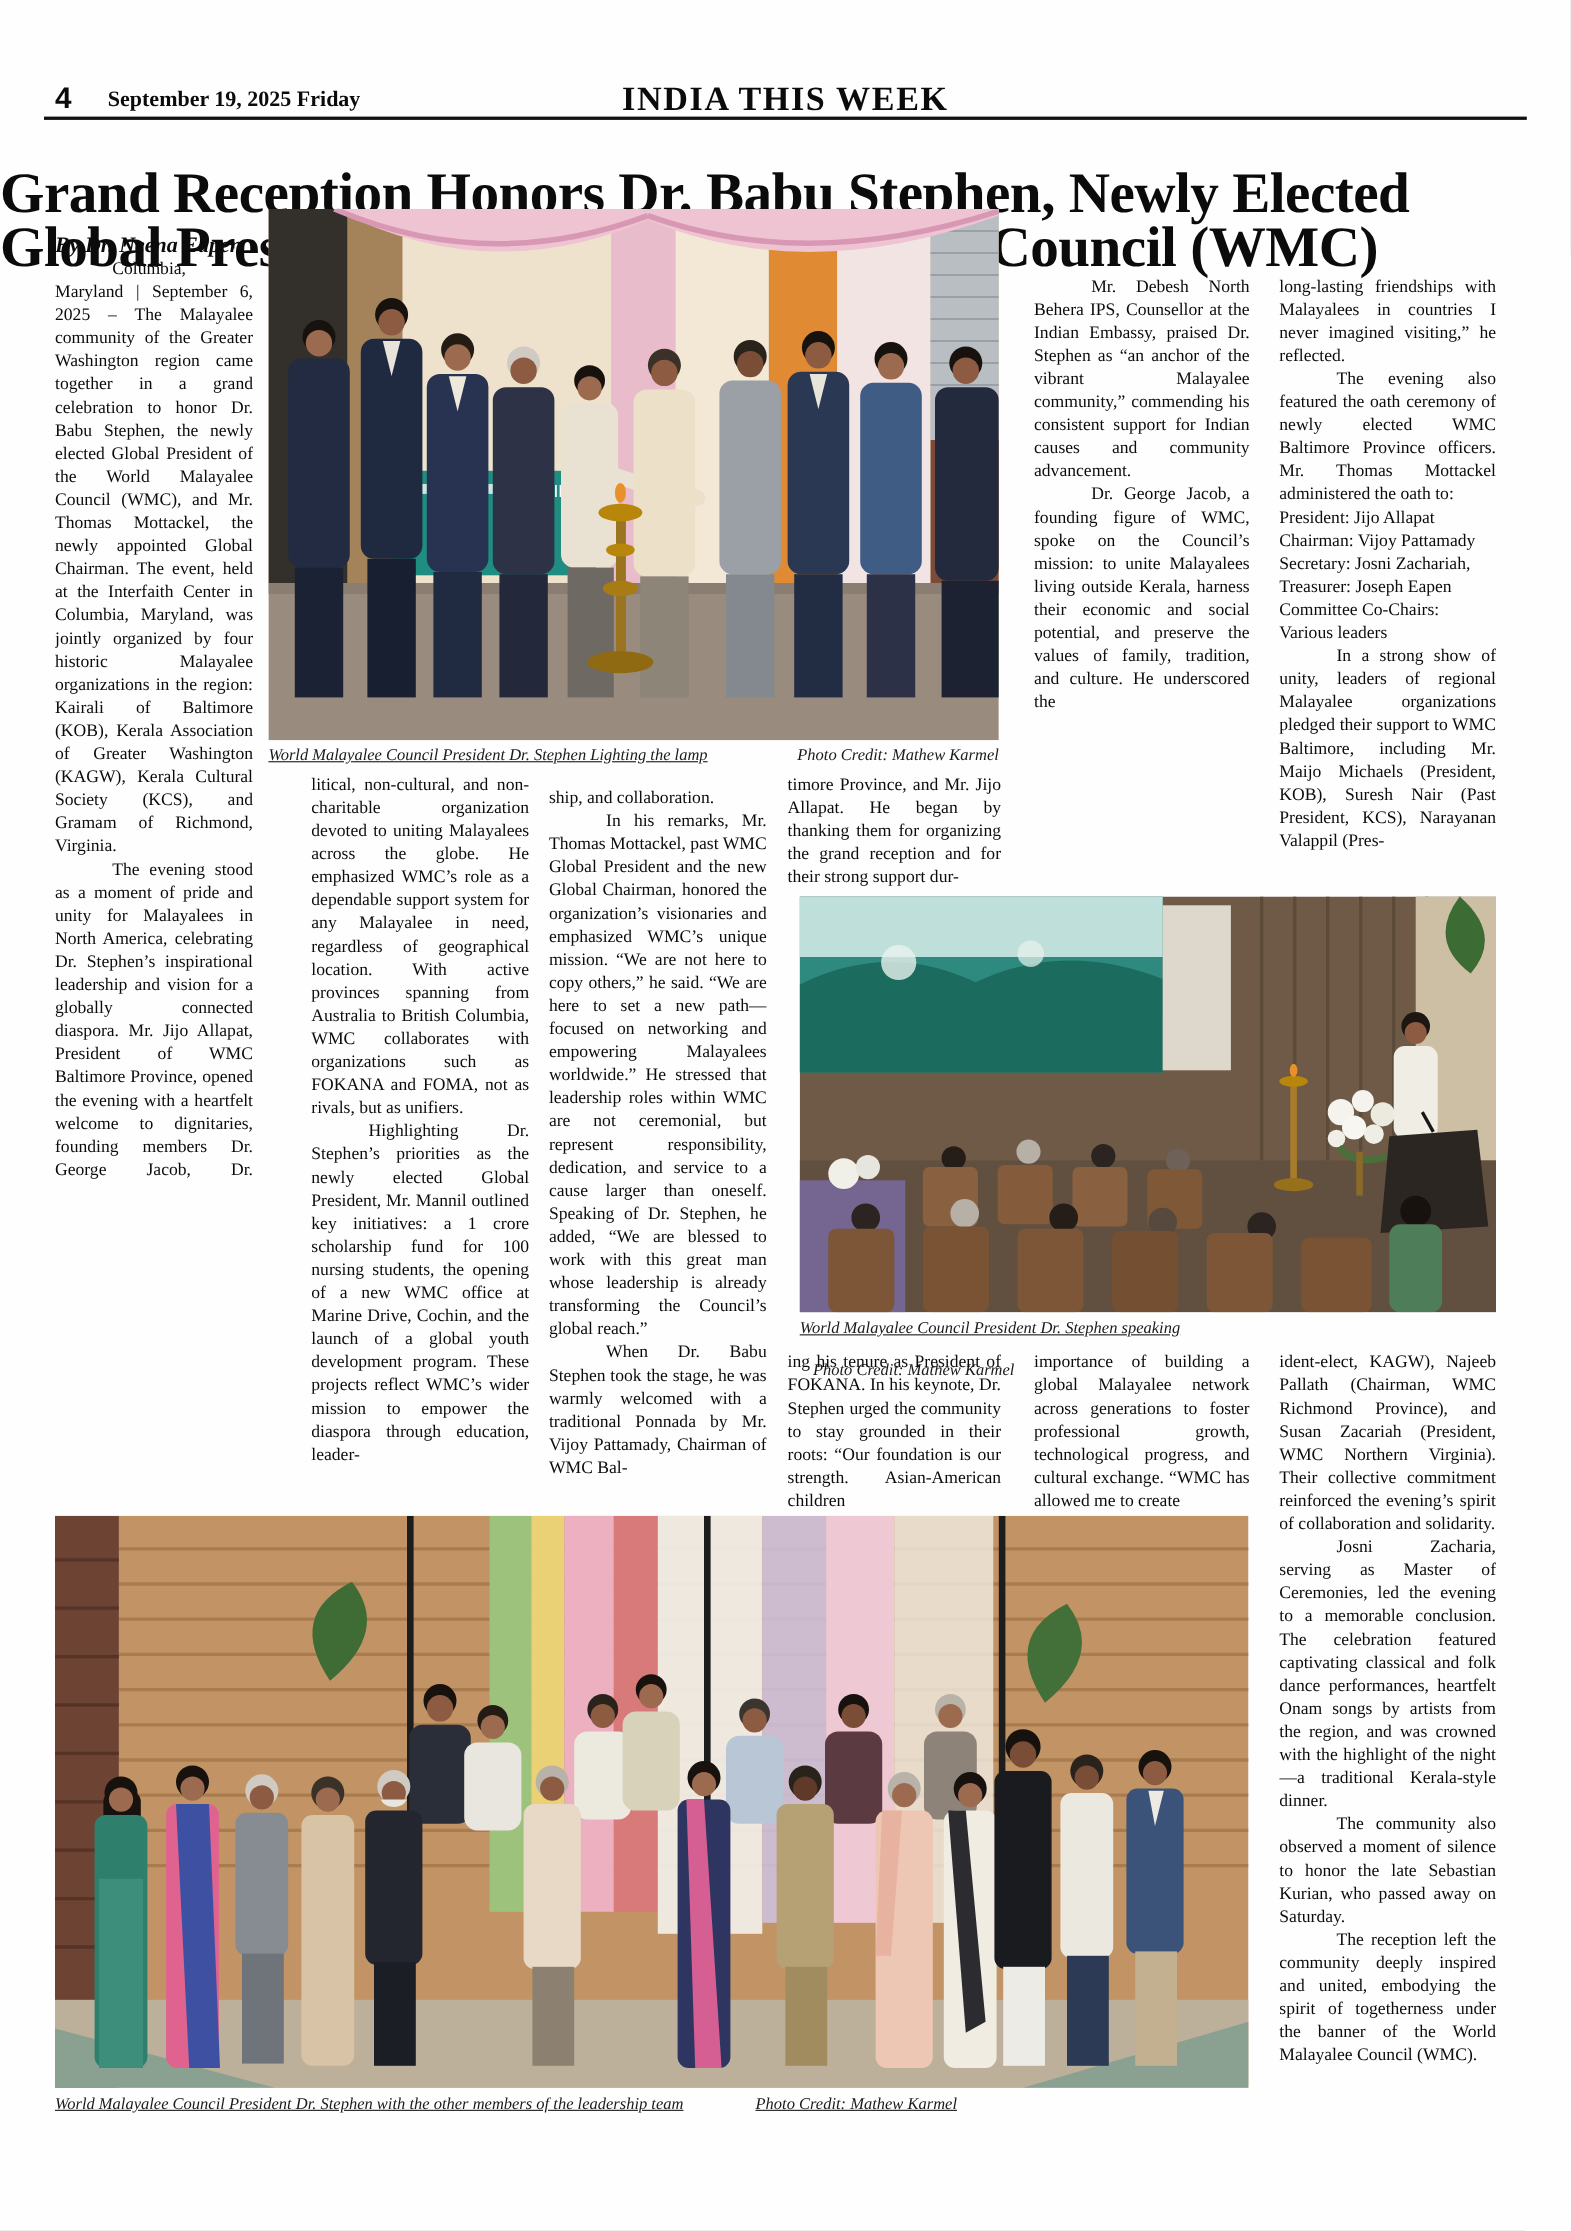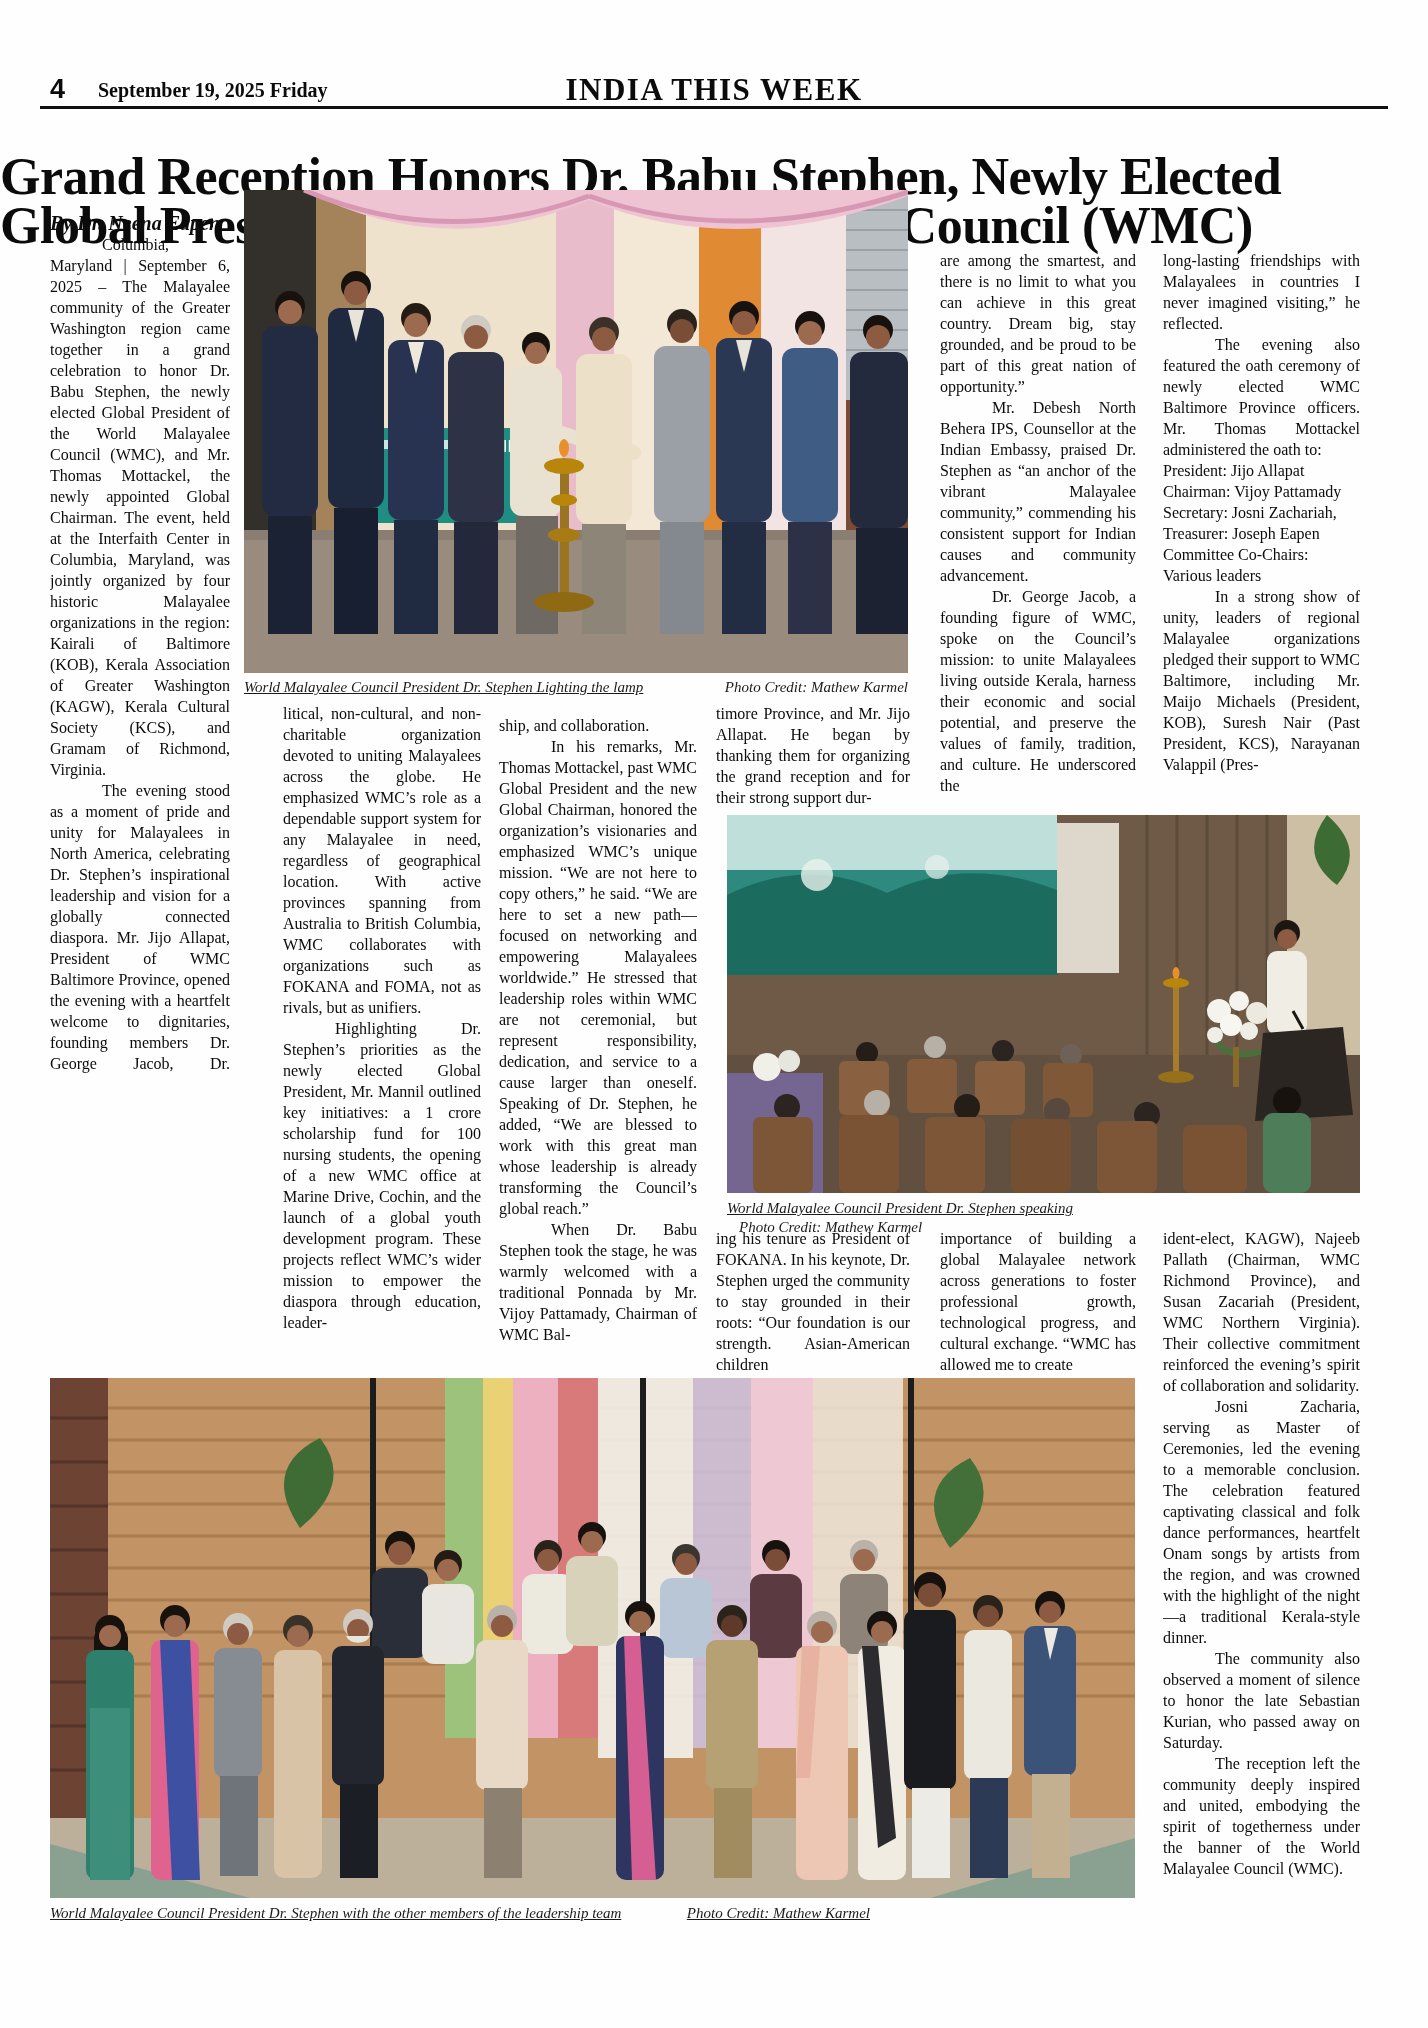--- a/index.html
+++ b/index.html
@@ -14,21 +14,21 @@
   
   .headline{left:0;width:100%;text-align:left;font-weight:bold;font-size:52px;line-height:49px;letter-spacing:-0.5px;margin-top:40px;}
   .headline div{white-space:nowrap;}
   .byline{font-weight:bold;font-style:italic;font-size:20px;}
   
   .col{font-size:16px;line-height:21px;overflow:hidden;}
   .para{margin:0;text-align:justify;text-indent:52px;}
   .para.ni{text-indent:0;}
   .para.ls{text-indent:0;text-align:left;}
   
-  .caption{display:flex;justify-content:space-between;font-style:italic;font-size:15px;line-height:19px;color:#1a1a1a;}
+  .caption{display:flex;justify-content:space-between;font-style:italic;font-size:15px;line-height:19px;color:#1a1a1a;gap:19px;}
   .cap-text{text-decoration:underline;}
   .cap-credit{white-space:nowrap;padding-left:12px;}
   .cap-credit.ul{text-decoration:underline;}
   svg{display:block;}
 </style>
 </head>
 <body>
 
 <div class="page">
 
@@ -436,21 +436,20 @@
       <p class="para">In his remarks, Mr. Thomas Mottackel, past WMC Global President and the new Global Chairman, honored the organization’s visionaries and emphasized WMC’s unique mission. “We are not here to copy others,” he said. “We are here to set a new path—focused on networking and empowering Malayalees worldwide.” He stressed that leadership roles within WMC are not ceremonial, but represent responsibility, dedication, and service to a cause larger than oneself. Speaking of Dr. Stephen, he added, “We are blessed to work with this great man whose leadership is already transforming the Council’s global reach.”</p>
       <p class="para">When Dr. Babu Stephen took the stage, he was warmly welcomed with a traditional Ponnada by Mr. Vijoy Pattamady, Chairman of WMC Bal-</p>
     </div>
   <div class="abs col" style="left:716px;top:703px;width:194px;height:107px;">
       <p class="para ni">timore Province, and Mr. Jijo Allapat. He began by thanking them for organizing the grand reception and for their strong support dur-</p>
     </div>
   <div class="abs col" style="left:716px;top:1228px;width:194px;height:148px;">
       <p class="para ni">ing his tenure as President of FOKANA. In his keynote, Dr. Stephen urged the community to stay grounded in their roots: “Our foundation is our strength. Asian-American children</p>
     </div>
   <div class="abs col" style="left:940px;top:250px;width:196px;height:562px;">
-      <p class="para ni">are among the smartest, and there is no limit to what you can achieve in this great country. Dream big, stay grounded, and be proud to be part of this great nation of opportunity.”</p>
       <p class="para">Mr. Debesh North Behera IPS, Counsellor at the Indian Embassy, praised Dr. Stephen as “an anchor of the vibrant Malayalee community,” commending his consistent support for Indian causes and community advancement.</p>
       <p class="para">Dr. George Jacob, a founding figure of WMC, spoke on the Council’s mission: to unite Malayalees living outside Kerala, harness their economic and social potential, and preserve the values of family, tradition, and culture. He underscored the</p>
     </div>
   <div class="abs col" style="left:940px;top:1228px;width:196px;height:148px;">
       <p class="para ni">importance of building a global Malayalee network across generations to foster professional growth, technological progress, and cultural exchange. “WMC has allowed me to create</p>
     </div>
   <div class="abs col" style="left:1163px;top:250px;width:197px;height:562px;">
       <p class="para ni">long-lasting friendships with Malayalees in countries I never imagined visiting,” he reflected.</p>
       <p class="para">The evening also featured the oath ceremony of newly elected WMC Baltimore Province officers. Mr. Thomas Mottackel administered the oath to:</p>
       <p class="para ls">President: Jijo Allapat</p>

